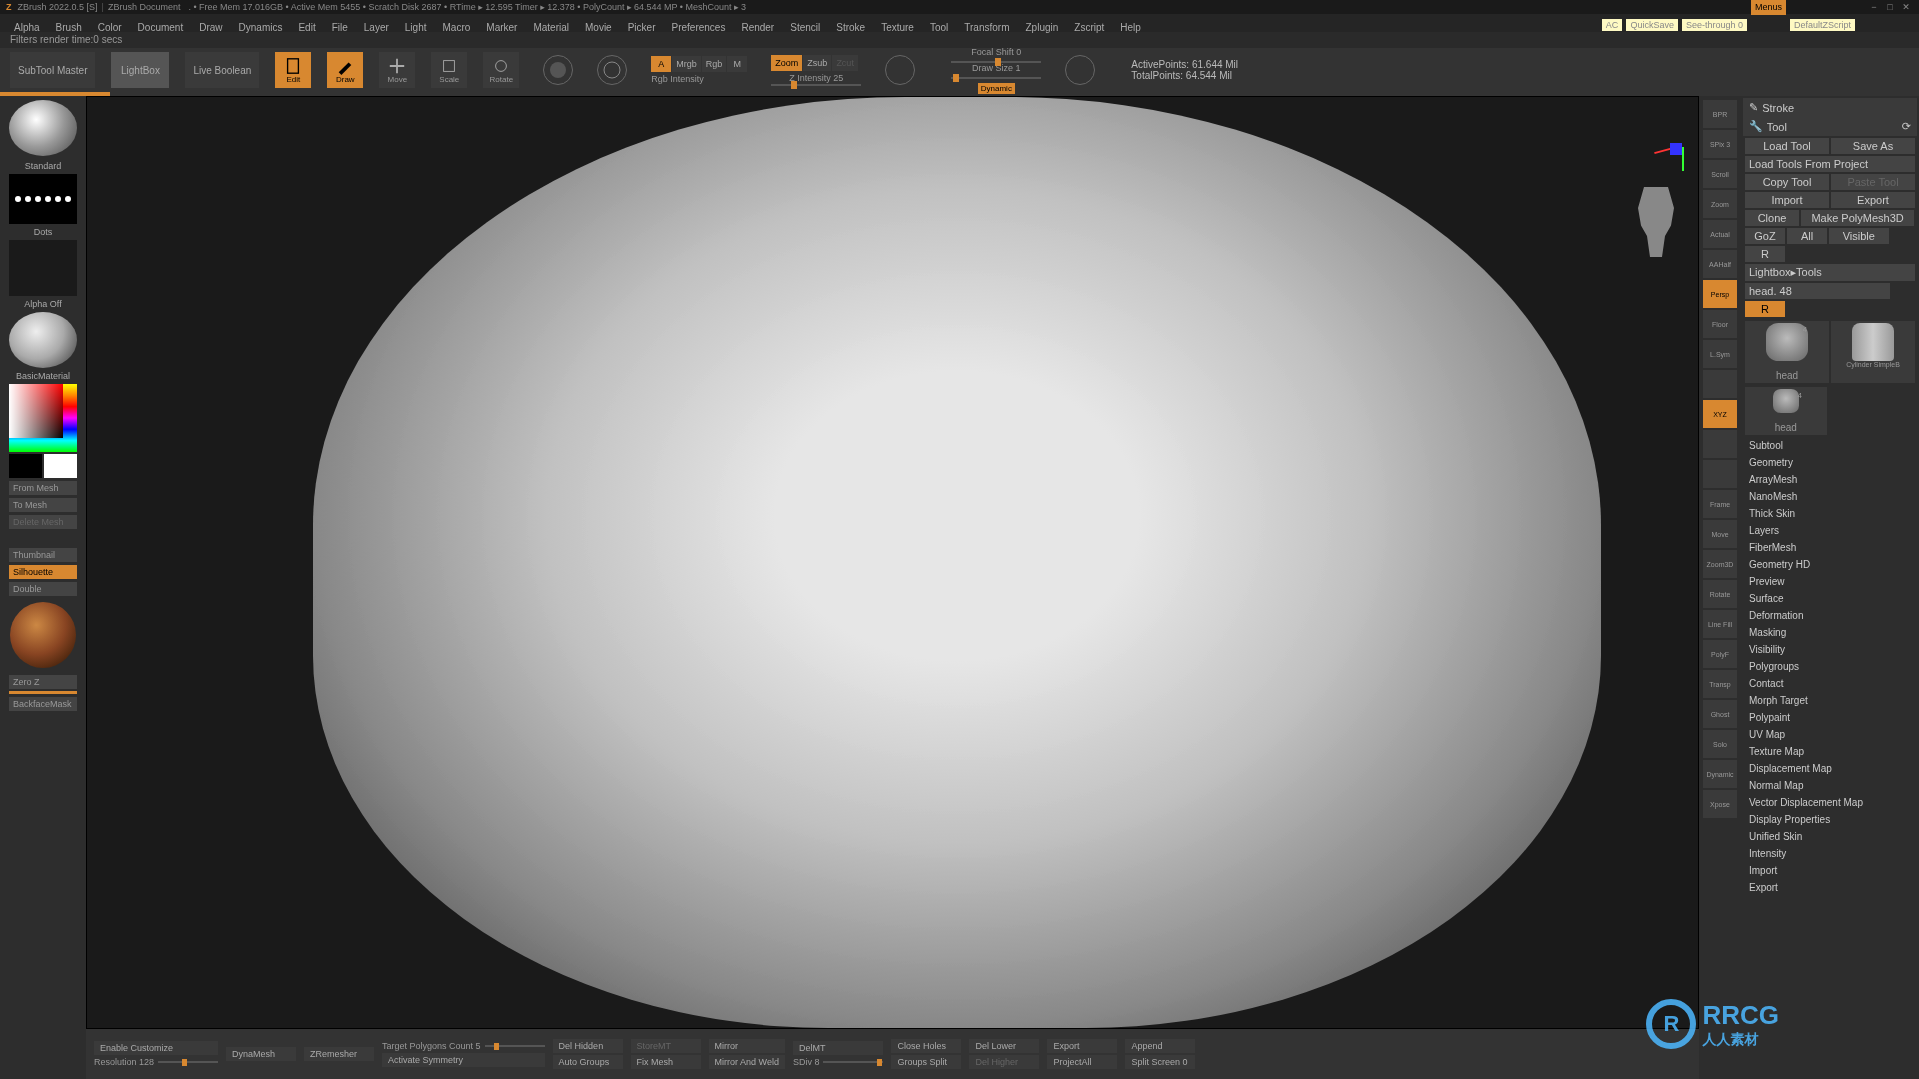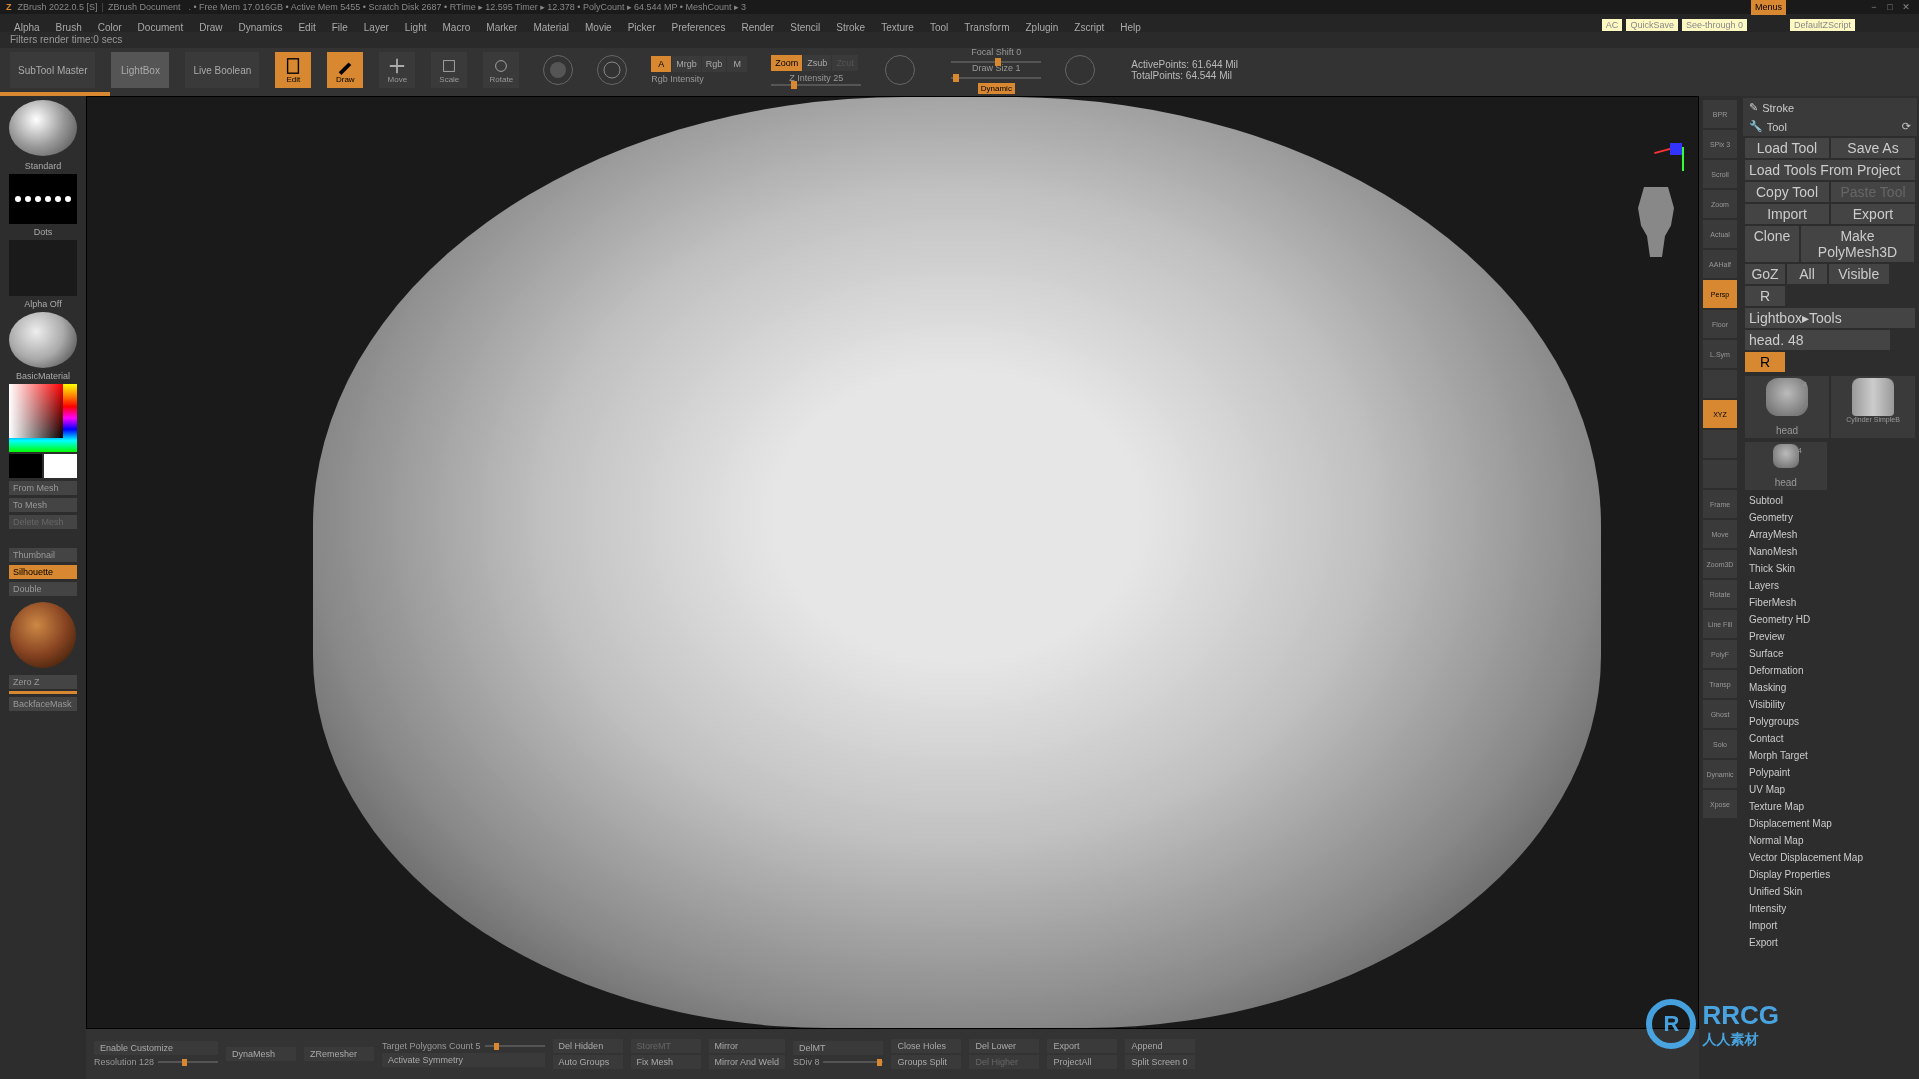--- a/index.html
+++ b/index.html
@@ -80,21 +80,21 @@
 
 
 .right-tools { width: 42px; background: #2d2d2d; display: flex; flex-direction: column; align-items: center; padding: 4px 0; gap: 2px; }
 .rt-btn { width: 34px; height: 28px; background: #3a3a3a; display: flex; flex-direction: column; align-items: center; justify-content: center; font-size: 7px; color: #999; cursor: pointer; }
 .rt-btn.active { background: #d88830; color: #000; }
 
 
 .right-panel { width: 178px; background: #2d2d2d; display: flex; flex-direction: column; padding: 2px; overflow: hidden; }
 .rp-header { background: #3a3a3a; padding: 3px 6px; font-size: 11px; color: #ccc; display: flex; align-items: center; gap: 4px; }
 .rp-section { display: flex; flex-wrap: wrap; gap: 2px; padding: 2px; }
-.rp-btn { background: #444; padding: 2px 4px; font-size: 14px; color: #ccc; cursor: pointer; flex: 1; min-width: 40px; text-align: center; }
+.rp-btn { background: #444; padding: 2px 4px; font-size: 11px; color: #ccc; cursor: pointer; flex: 1; min-width: 40px; text-align: center; }
 .rp-btn.half { flex: 0 0 calc(50% - 1px); }
 .rp-btn.third { flex: 0 0 calc(33% - 2px); }
 .rp-btn.disabled { color: #666; }
 .rp-btn.full { flex: 0 0 100%; text-align: left; }
 .subtool-row { display: flex; gap: 2px; padding: 2px; }
 .subtool-item { flex: 1; background: #3a3a3a; display: flex; flex-direction: column; align-items: center; padding: 2px; }
 .subtool-thumb { width: 42px; height: 38px; background: radial-gradient(circle at 50% 40%, #bbb, #666); border-radius: 30%; }
 .subtool-thumb.cyl { background: linear-gradient(to right, #999, #ccc, #999); border-radius: 8px 8px 4px 4px; }
 .rp-collapse { background: #2d2d2d; padding: 3px 6px; font-size: 10px; color: #ccc; cursor: pointer; }
 

